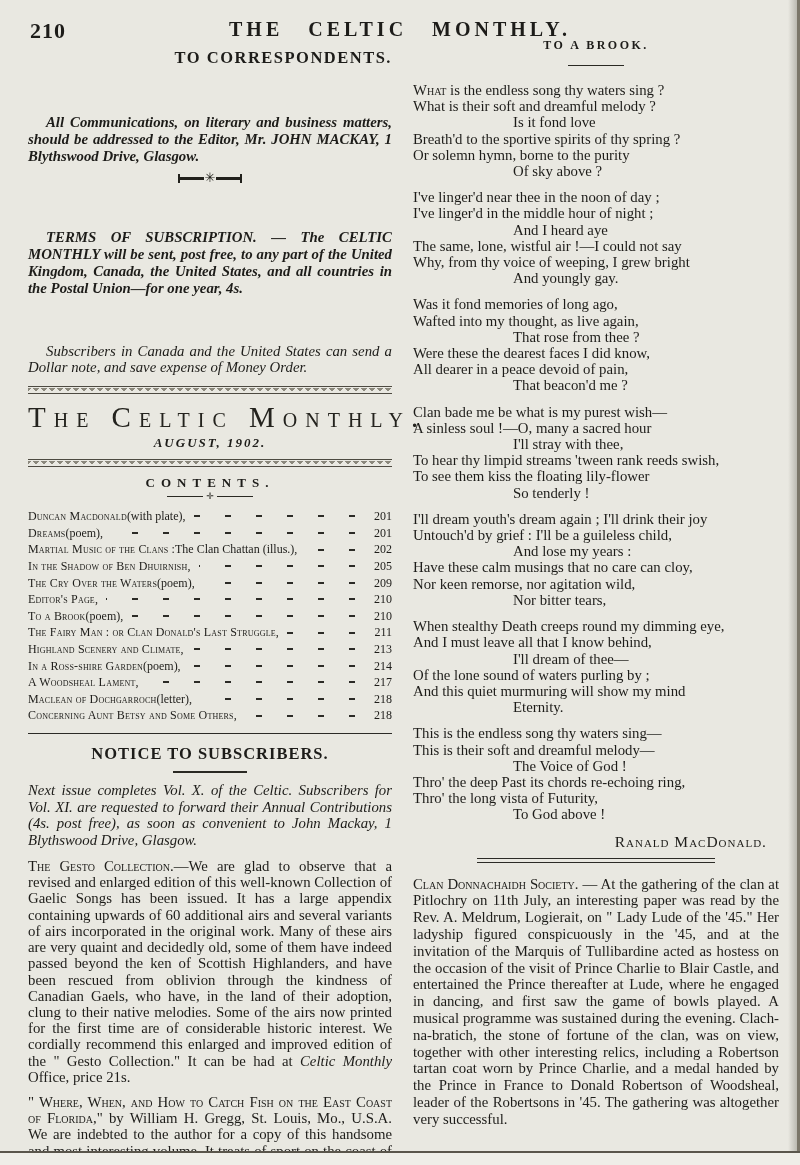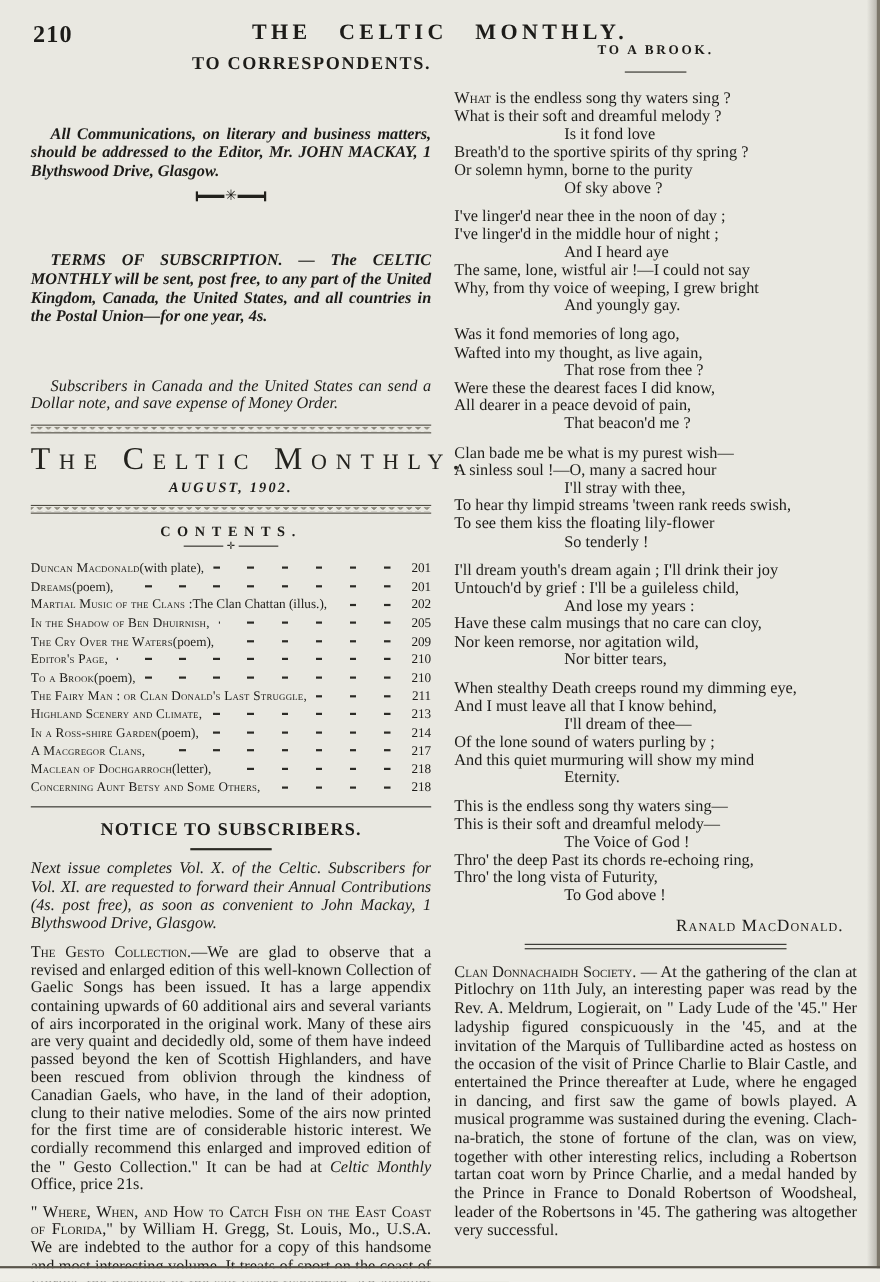--- a/index.html
+++ b/index.html
@@ -177,21 +177,21 @@
         <span class="leader"></span>
         <span class="pagecol">213</span>
       </div>
       <div class="contents-row">
         <span class="sc">In a Ross-shire Garden</span>
         <span> (poem),</span>
         <span class="leader"></span>
         <span class="pagecol">214</span>
       </div>
       <div class="contents-row">
-        <span class="sc">A Macgregor Clans,</span>
+        <span class="sc">A Woodsheal Lament,</span>
         <span></span>
         <span class="leader"></span>
         <span class="pagecol">217</span>
       </div>
       <div class="contents-row">
         <span class="sc">Maclean of Dochgarroch</span>
         <span> (letter),</span>
         <span class="leader"></span>
         <span class="pagecol">218</span>
       </div>

